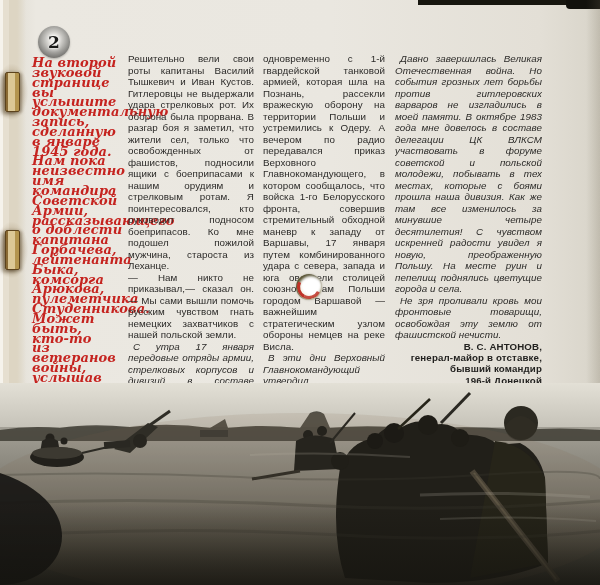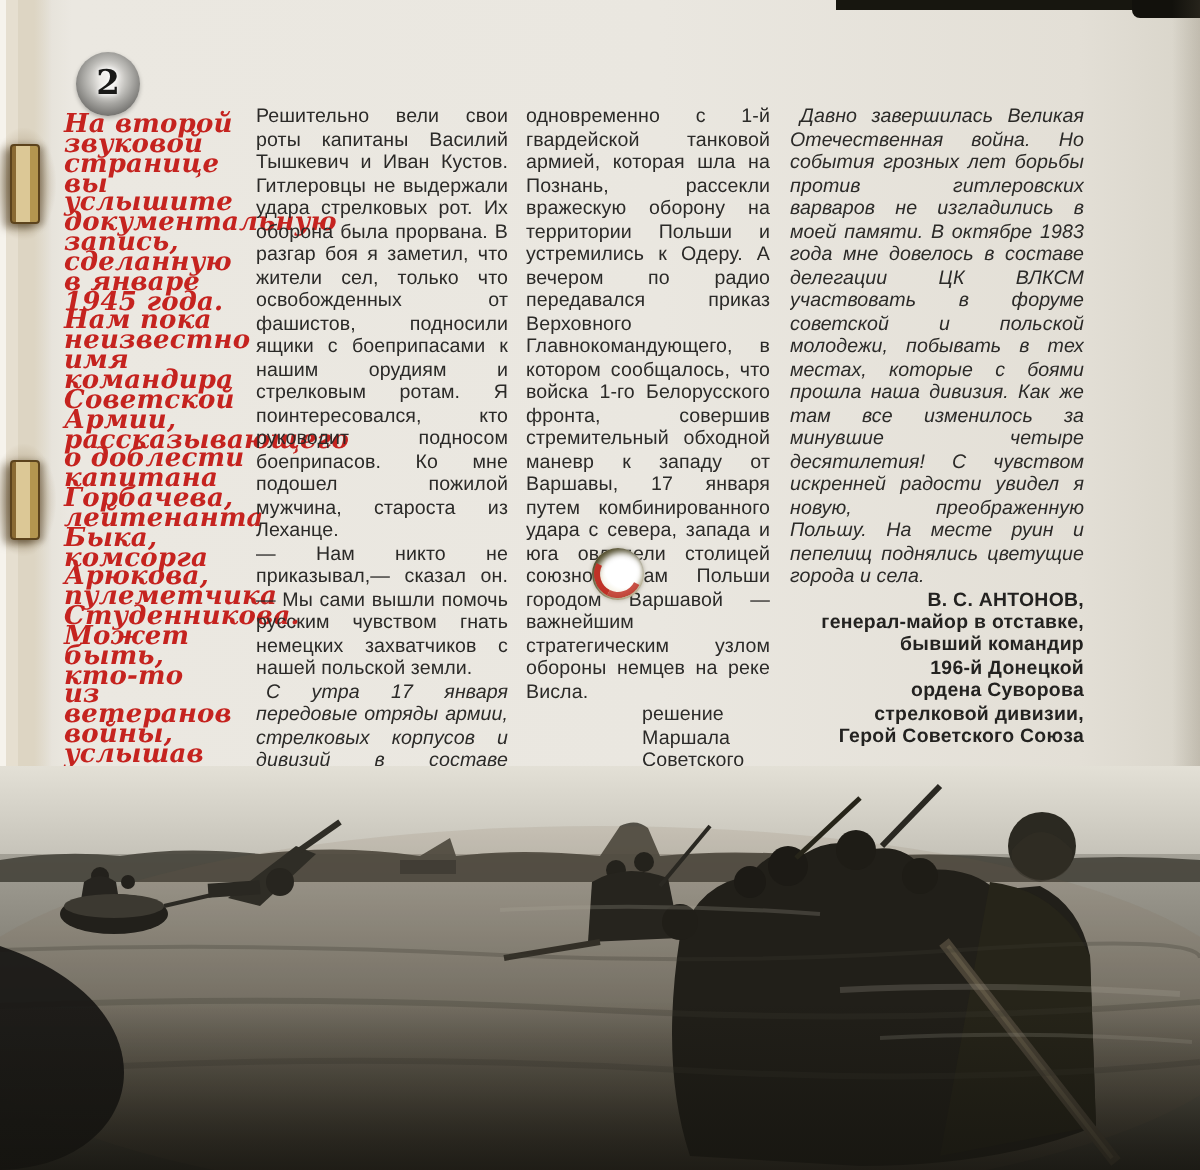--- a/index.html
+++ b/index.html
@@ -117,25 +117,27 @@
 по оружию.</div>
 
 <div class="col col1">
   <p>Решительно вели свои роты капитаны Василий Тышкевич и Иван Кустов. Гитлеровцы не выдержали удара стрелковых рот. Их оборона была прорвана. В разгар боя я заметил, что жители сел, только что освобожденных от фашистов, подносили ящики с боеприпасами к нашим орудиям и стрелковым ротам. Я поинтересовался, кто руководит подносом боеприпасов. Ко мне подошел пожилой мужчина, староста из Леханце.</p>
   <p>— Нам никто не приказывал,— сказал он.— Мы сами вышли помочь русским чувством гнать немецких захватчиков с нашей польской земли.</p>
   <p class="indent">С утра 17 января передовые отряды армии, стрелковых корпусов и дивизий в составе отдельных самоходно-артиллерийских дивизионов со стрелковыми батальонами начали свой стремительный рейд по центральной Польше. Эти передовые отряды силой в механизированный корпус</p>
 </div>
 
 <div class="col col2">
   <p>одновременно с 1-й гвардейской танковой армией, которая шла на Познань, рассекли вражескую оборону на территории Польши и устремились к Одеру. А вечером по радио передавался приказ Верховного Главнокомандующего, в котором сообщалось, что войска 1-го Белорусского фронта, совершив стремительный обходной маневр к западу от Варшавы, 17 января путем комбинированного удара с севера, запада и юга овладели столицей союзной нам Польши городом Варшавой — важнейшим стратегическим узлом обороны немцев на реке Висла.</p>
+  <p class="indent">В эти дни Верховный Главнокомандующий утвердил</p>
   <p><span class="hole-float"></span><span>решение Маршала Советского Союза Г. К. Жукова: не останавливать наступление войск фронта, а ускорить движение к Одеру с целью захвата плацдармов на его западном берегу как исходного положе-</span></p>
 </div>
 
 <div class="col col3">
   <p class="indent">Давно завершилась Великая Отечественная война. Но события грозных лет борьбы против гитлеровских варваров не изгладились в моей памяти. В октябре 1983 года мне довелось в составе делегации ЦК ВЛКСМ участвовать в форуме советской и польской молодежи, побывать в тех местах, которые с боями прошла наша дивизия. Как же там все изменилось за минувшие четыре десятилетия! С чувством искренней радости увидел я новую, преображенную Польшу. На месте руин и пепелищ поднялись цветущие города и села.</p>
+  <p class="indent">Не зря проливали кровь мои фронтовые товарищи, освобождая эту землю от фашистской нечисти.</p>
   <p class="sig">В. С. АНТОНОВ,
 генерал-майор в отставке,
 бывший командир
 196-й Донецкой
 ордена Суворова
 стрелковой дивизии,
 Герой Советского Союза</p>
 </div>
 
 <div class="hole"></div>

